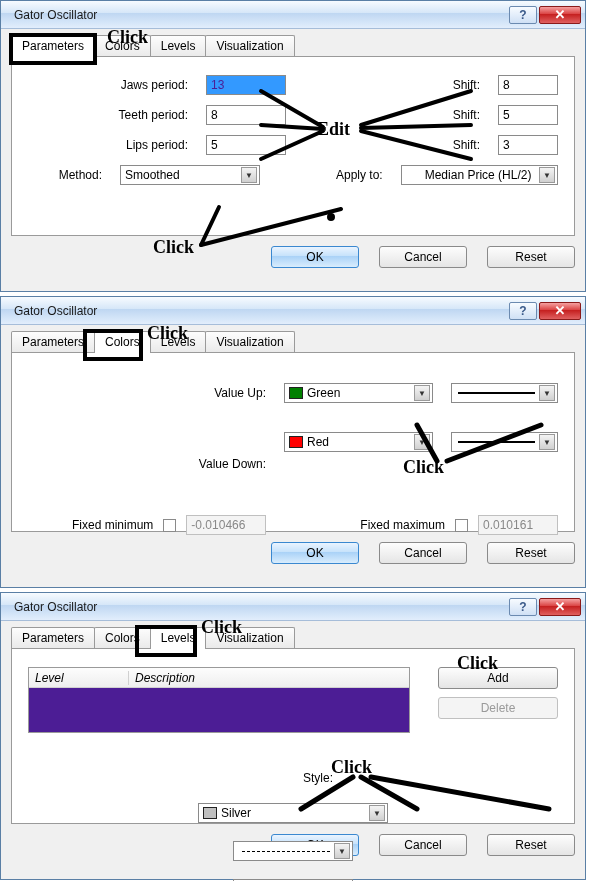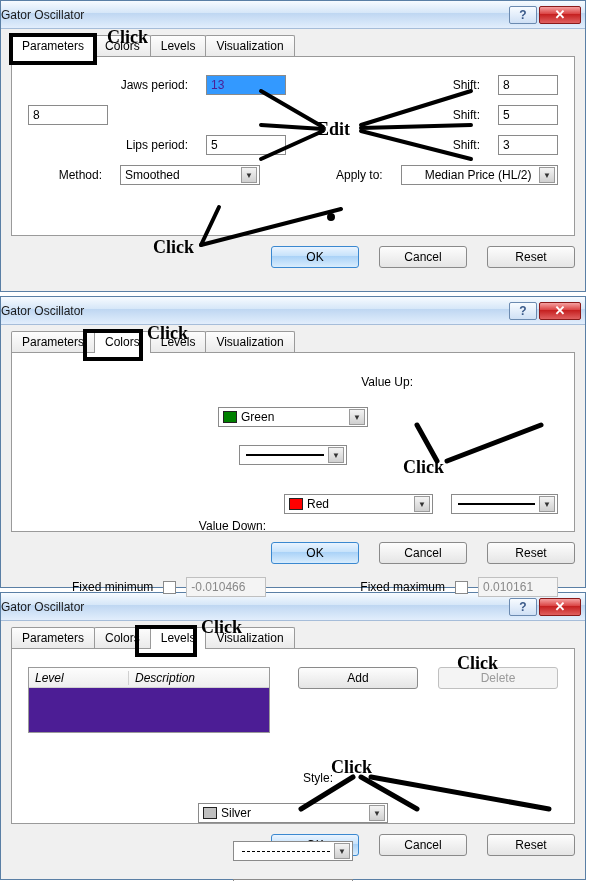--- a/index.html
+++ b/index.html
@@ -16,21 +16,21 @@
     margin-bottom: 4px;
     position: relative;
     width: 586px;
   }
   .titlebar {
     height: 28px;
     background: linear-gradient(#f7fbff, #d5e6f8 45%, #bfd7f2 46%, #e2eefc);
     border-bottom: 1px solid #a6bdd9;
     display: flex;
     align-items: center;
-    padding: 0 4px 0 0;
+    padding: 0 4px 0 13px;
     position: relative;
   }
   .titlebar-title {
     flex: 1;
     color: #1a1a1a;
     font-size: 12px;
   }
   .title-buttons {
     display: flex;
     gap: 2px;
@@ -255,20 +255,21 @@
 
       <div class="form-row">
         <span class="lbl" style="width:160px;">Jaws period:</span>
         <input class="input-text highlight" style="width: 80px;" value="13">
         <span style="flex:1"></span>
         <span class="lbl">Shift:</span>
         <input class="input-text" style="width: 60px;" value="8">
       </div>
 
       <div class="form-row">
+        <span class="lbl" style="width:160px;">Teeth period:</span>
         <input class="input-text" style="width: 80px;" value="8">
         <span style="flex:1"></span>
         <span class="lbl">Shift:</span>
         <input class="input-text" style="width: 60px;" value="5">
       </div>
 
       <div class="form-row">
         <span class="lbl" style="width:160px;">Lips period:</span>
         <input class="input-text" style="width: 80px;" value="5">
         <span style="flex:1"></span>
@@ -325,21 +326,21 @@
     </div>
   </div>
   <div class="dialog-body">
     <div class="tabs">
       <div class="tab">Parameters</div>
       <div class="tab active">Colors</div>
       <div class="tab">Levels</div>
       <div class="tab">Visualization</div>
     </div>
     <div class="tab-panel" style="height:180px;">
-      <div class="form-row" style="margin-top:4px;flex-direction:column;">
+      <div class="form-row" style="margin-top:12px;">
         <span class="lbl" style="width:240px;">Value Up:</span>
         <div class="select" style="width:150px;">
           <span class="color-swatch" style="background:#008000;"></span>
           <span class="sel-text">Green</span>
           <span class="caret">▼</span>
         </div>
         <div class="select" style="width:108px;">
           <span class="line-sample"></span>
           <span class="caret">▼</span>
         </div>
@@ -402,21 +403,21 @@
       <div class="tab">Visualization</div>
     </div>
     <div class="tab-panel" style="height:176px;">
       <div style="display:flex; gap:16px;">
         <div class="list-box">
           <div class="list-header">
             <div class="col1">Level</div>
             <div class="col2">Description</div>
           </div>
         </div>
-        <div style="flex:1; display:flex; flex-direction:row; gap:8px;">
+        <div style="flex:1; display:flex; flex-direction:column; gap:8px;">
           <div class="btn" style="width:120px;">Add</div>
           <div class="btn disabled" style="width:120px;">Delete</div>
         </div>
       </div>
       <div class="form-row" style="margin-top:38px;flex-direction:column;">
         <span class="lbl" style="width:80px;">Style:</span>
         <div class="select" style="width:190px;">
           <span class="color-swatch" style="background:#c0c0c0;"></span>
           <span class="sel-text">Silver</span>
           <span class="caret">▼</span>

